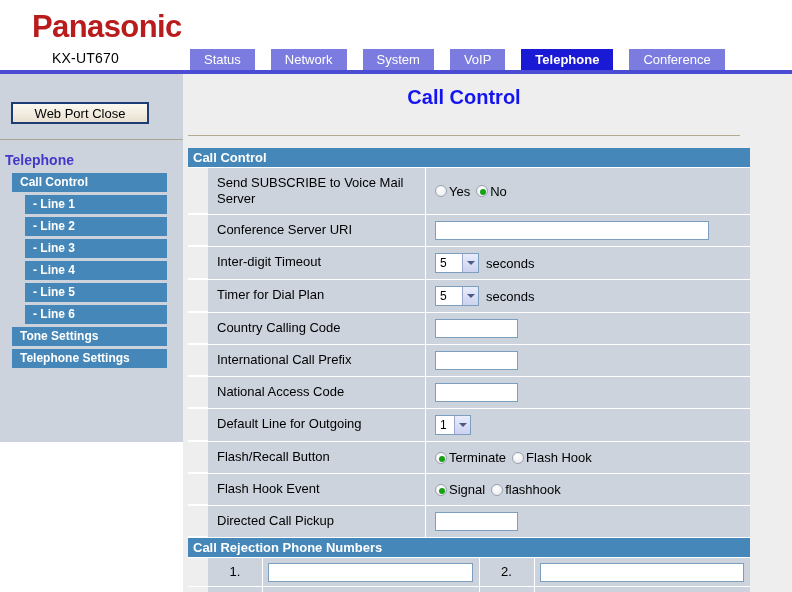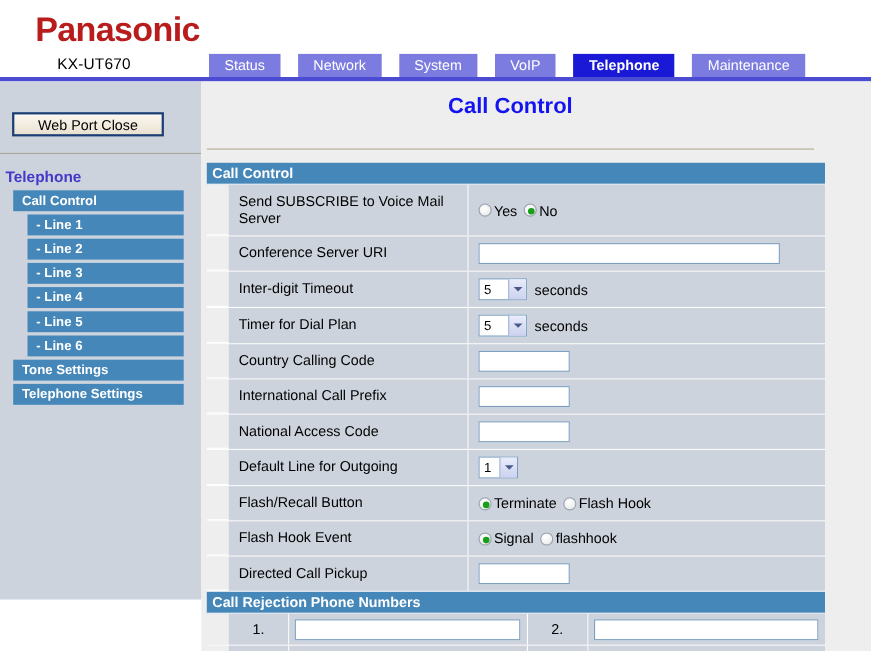--- a/index.html
+++ b/index.html
@@ -69,21 +69,21 @@
   #body-wrap {
     position: absolute;
     left: 0; top: 74px;
     width: 792px; height: 518px;
     display: flex;
   }
 
   
   #sidebar {
     width: 183px;
-    height: 471px;
+    height: 368px;
     background: #ccd3dd;
     position: relative;
     flex: 0 0 183px;
   }
   #webport-btn {
     position: absolute;
     left: 11px; top: 28px;
     width: 138px; height: 22px;
     line-height: 20px;
     text-align: center;
@@ -299,21 +299,21 @@
 
 <div id="header">
   <div id="logo">Panasonic</div>
   <div id="model-name">KX-UT670</div>
   <div id="tabbar">
     <div class="tab">Status</div>
     <div class="tab">Network</div>
     <div class="tab">System</div>
     <div class="tab">VoIP</div>
     <div class="tab active">Telephone</div>
-    <div class="tab">Maintenance</div>
+    <div class="tab">Conference</div>
   </div>
 </div>
 <div id="tab-underline"></div>
 
 <div id="body-wrap">
 
   <div id="sidebar">
     <div id="webport-btn">Web Port Close</div>
     <div id="sidebar-divider"></div>
     <div id="sidebar-title">Telephone</div>

